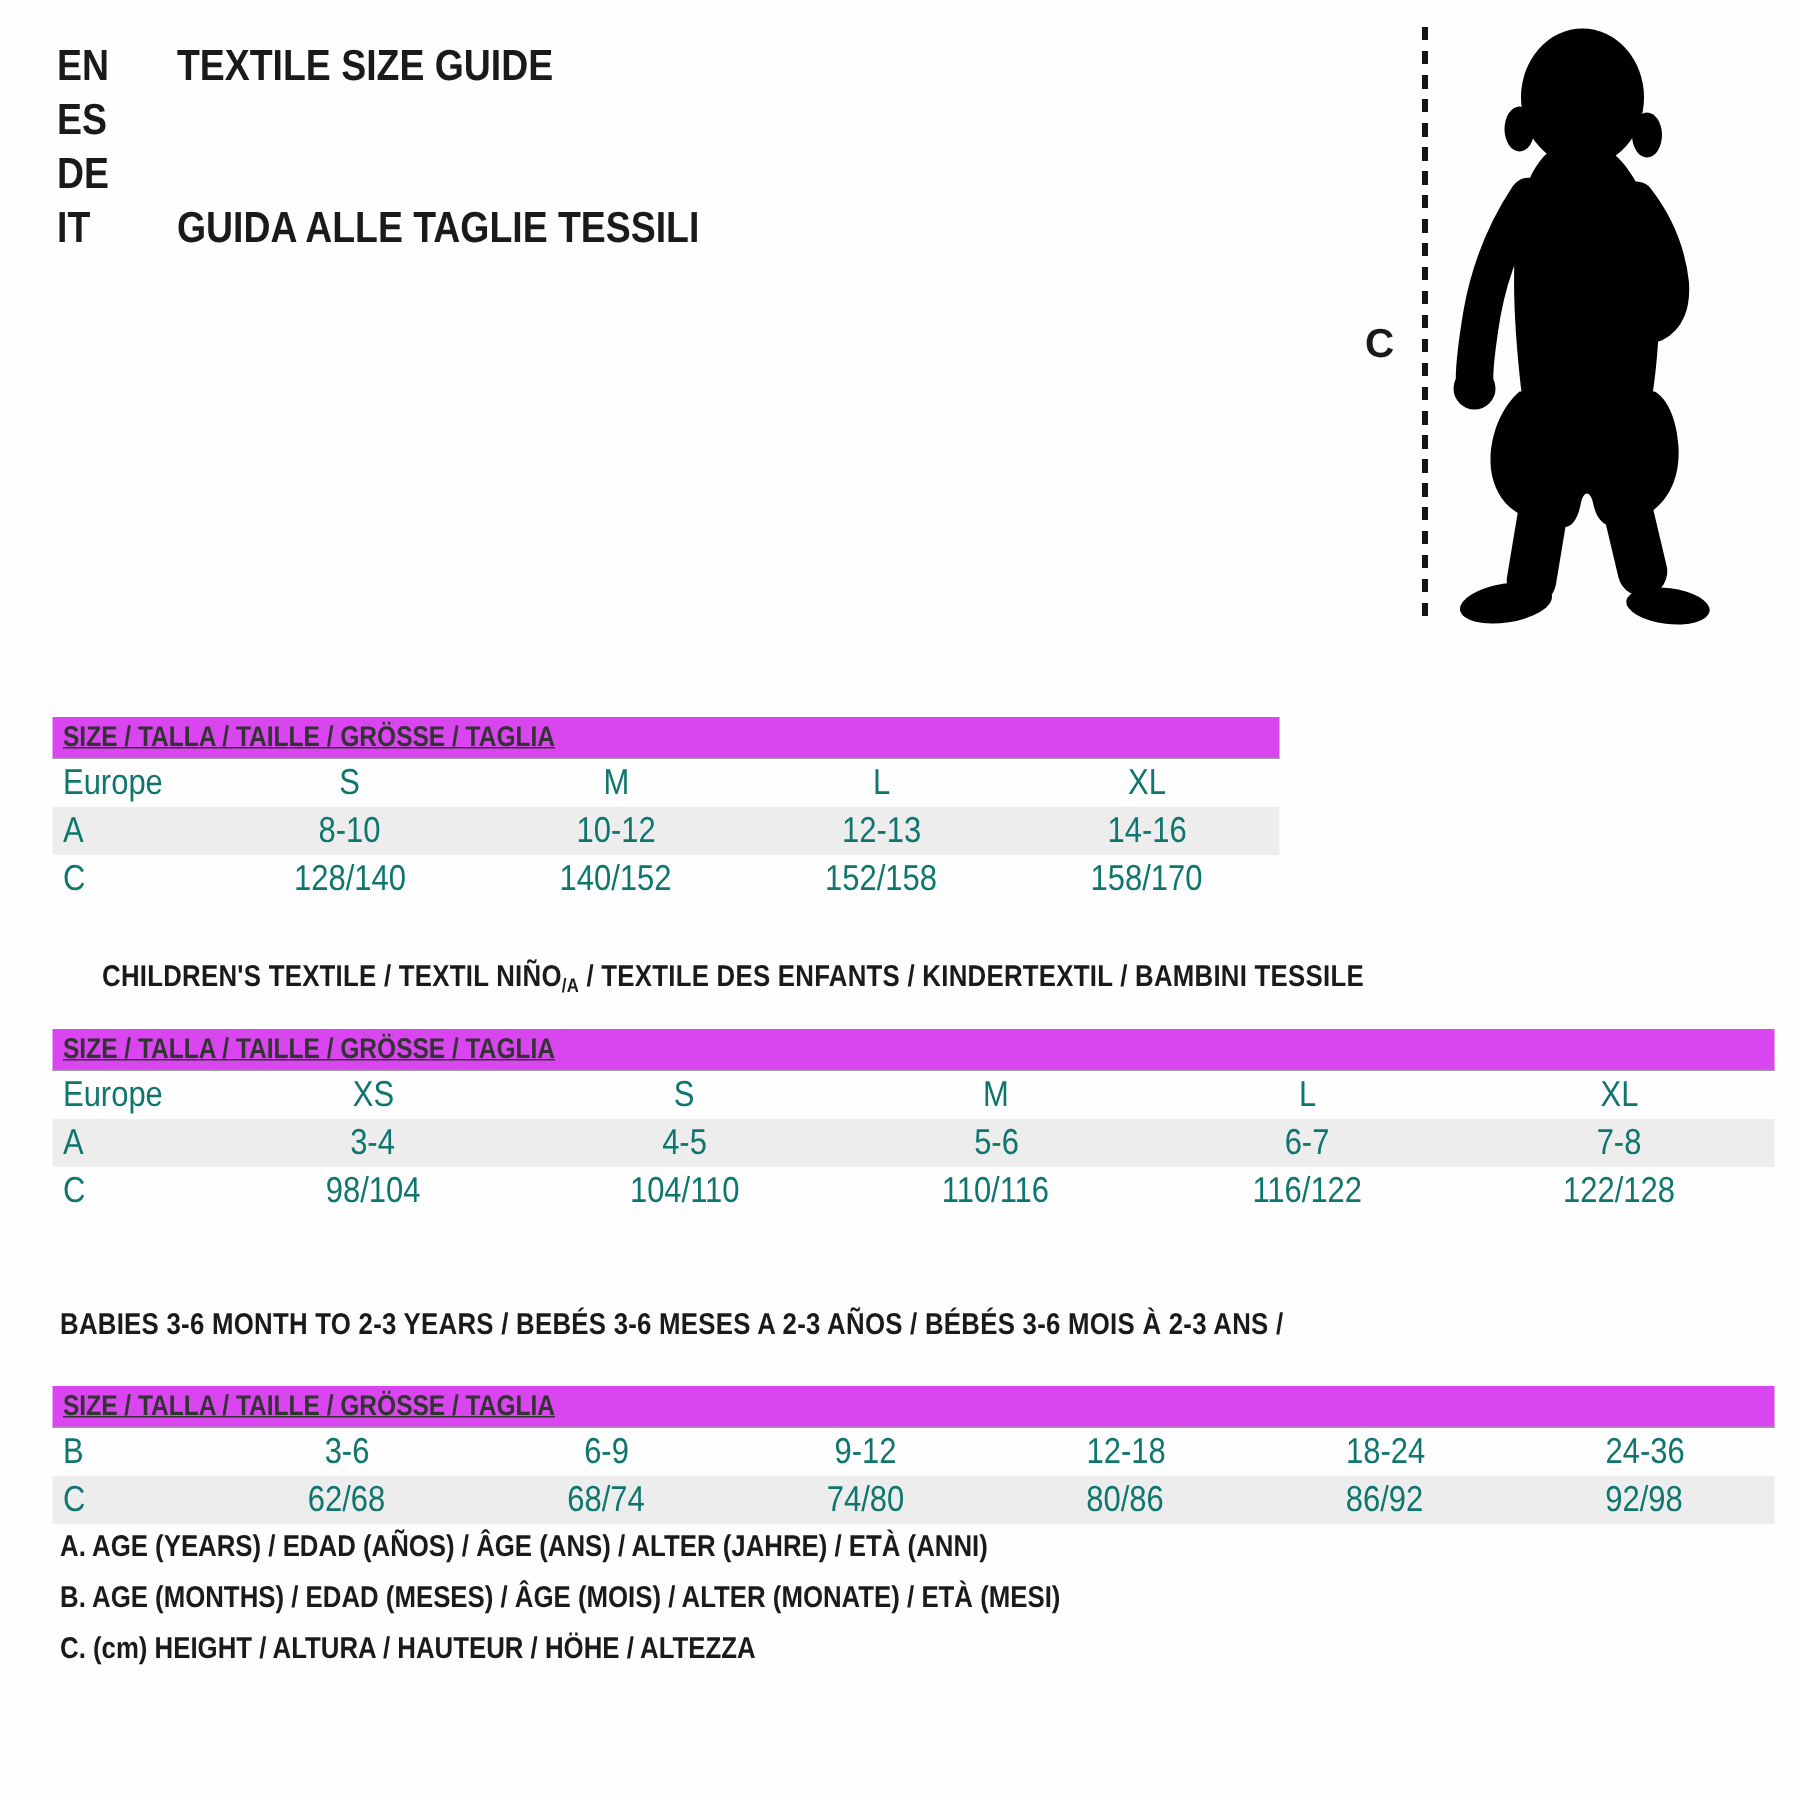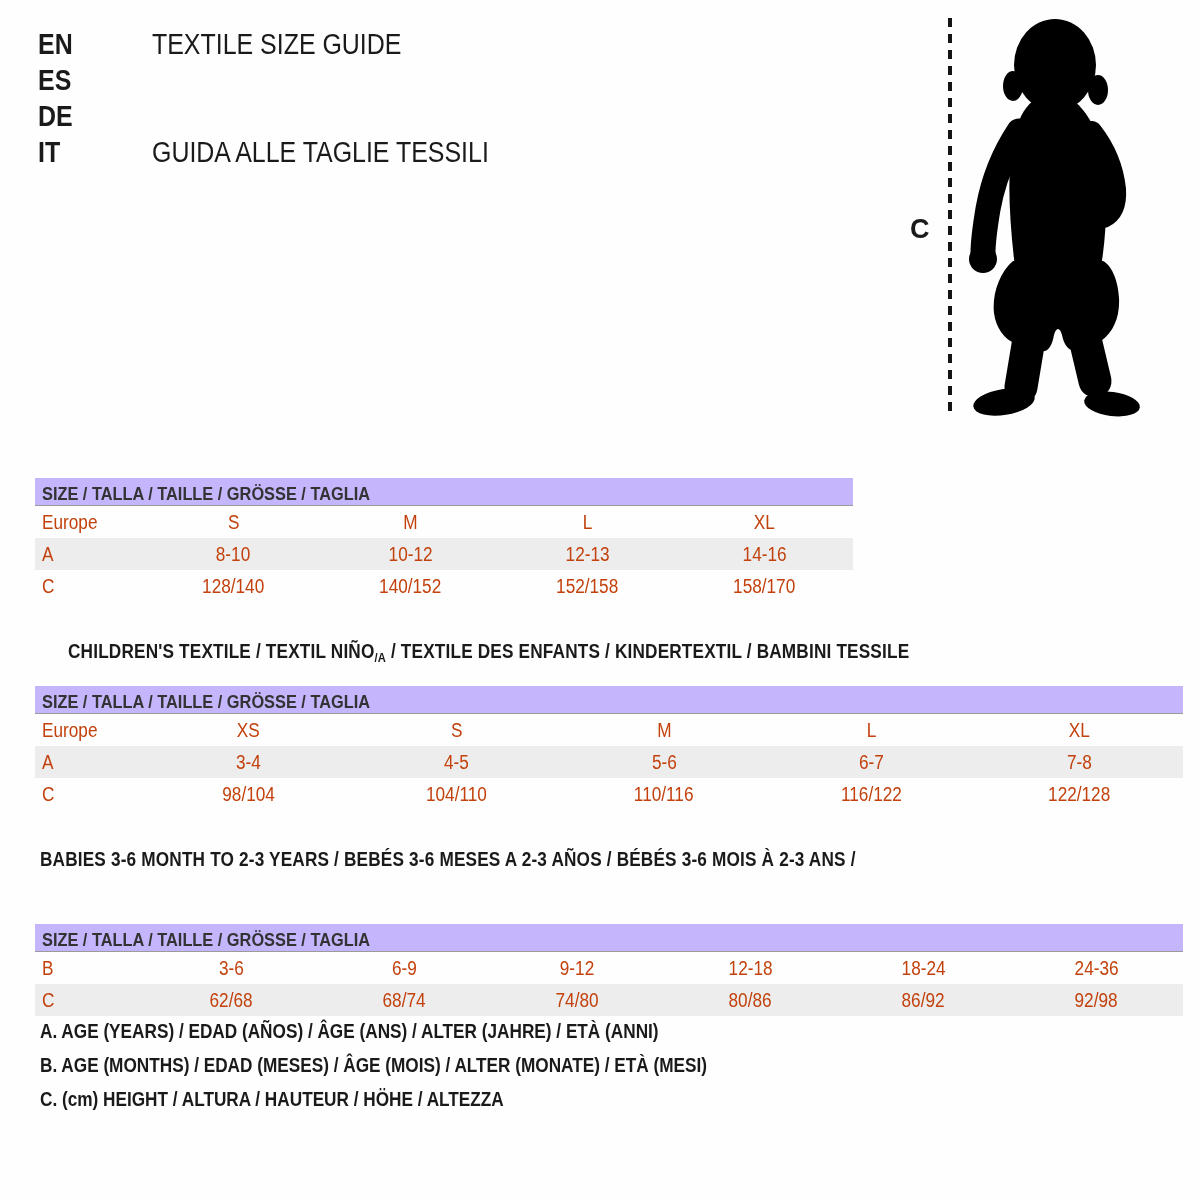--- a/index.html
+++ b/index.html
@@ -12,41 +12,41 @@
   .cond {
     display:inline-block; transform:scaleX(0.86); transform-origin:0 50%;
     white-space:nowrap;
   }
   .cond-c {
     display:inline-block; transform:scaleX(0.86); transform-origin:50% 50%;
     white-space:nowrap;
   }
   
   #lang-block { position:absolute; left:38px; top:26px; }
-  .lang-row { display:flex; height:36px; align-items:center;gap:34px; }
+  .lang-row { display:flex; height:36px; align-items:center; }
   .lang-code { width:80px; font-weight:bold; font-size:29px; }
-  .lang-label { font-weight:normal; font-size:29px; }
+  .lang-label { font-weight:bold; font-size:29px; }
   
   #figure { position:absolute; left:955px; top:12px; width:200px; height:412px; }
   #measure-line {
     position:absolute; left:948px; top:18px; width:4px; height:400px;
     background:repeating-linear-gradient(to bottom,#141414 0px,#141414 9px,transparent 9px,transparent 16px);
   }
   #measure-label { position:absolute; left:910px; top:214px; font-weight:bold; font-size:27px; }
   
   .sec-title { position:absolute; left:40px; font-weight:bold; font-size:20px; letter-spacing:0.2px; }
   .sub-a { font-size:13px; vertical-align:-4px; font-weight:bold; }
   
   .sizetable { position:absolute; left:35px; }
   .size-bar {
-    height:28px; background:#c4b5fd; border-bottom:1px solid #9b9b9b;
-    display:flex; align-items:flex-end; padding-left:7px;
-    font-weight:bold; font-size:19px; color:#333;
-  }
-  .trow { display:grid; align-items:center; height:32px; font-size:20px; color:#c2410c; }
+    height:28px; background:#d946ef; border-bottom:1px solid #9b9b9b;
+    display:flex; align-items:center; padding-left:7px;
+    font-weight:bold; font-size:19px; color:#333;text-decoration:underline;
+  }
+  .trow { display:grid; align-items:center; height:32px; font-size:24px; color:#0f766e; }
   .trow.alt { background:#ededed; }
   .cell { text-align:center; overflow:visible; }
   .cell.first { text-align:left; padding-left:7px; }
   .junior-grid   { grid-template-columns:110px repeat(4,1fr); }
   .children-grid { grid-template-columns:110px repeat(5,1fr); }
   .babies-grid   { grid-template-columns:110px repeat(6,1fr); }
   
   #babies-title .tline { height:33px; }
   
   #legend { position:absolute; left:40px; top:1020px; }
@@ -156,21 +156,21 @@
     <div class="trow children-grid">
       <div class="cell first"><span class="cond">C</span></div>
       <div class="cell"><span class="cond-c">98/104</span></div>
       <div class="cell"><span class="cond-c">104/110</span></div>
       <div class="cell"><span class="cond-c">110/116</span></div>
       <div class="cell"><span class="cond-c">116/122</span></div>
       <div class="cell"><span class="cond-c">122/128</span></div>
     </div>
   </div>
 
-  <div class="sec-title" style="top:848px;" id="babies-title">
+  <div class="sec-title" style="top:872px;" id="babies-title">
     <div class="tline"><span class="cond">BABIES 3-6 MONTH TO 2-3 YEARS / BEBÉS 3-6 MESES A 2-3 AÑOS / BÉBÉS 3-6 MOIS À 2-3 ANS /</span></div>
   </div>
   <div class="sizetable" style="top:924px; width:1148px;">
     <div class="size-bar">
       <span class="cond">SIZE / TALLA / TAILLE / GRÖSSE / TAGLIA</span>
     </div>
     <div class="trow babies-grid">
       <div class="cell first"><span class="cond">B</span></div>
       <div class="cell"><span class="cond-c">3-6</span></div>
       <div class="cell"><span class="cond-c">6-9</span></div>

